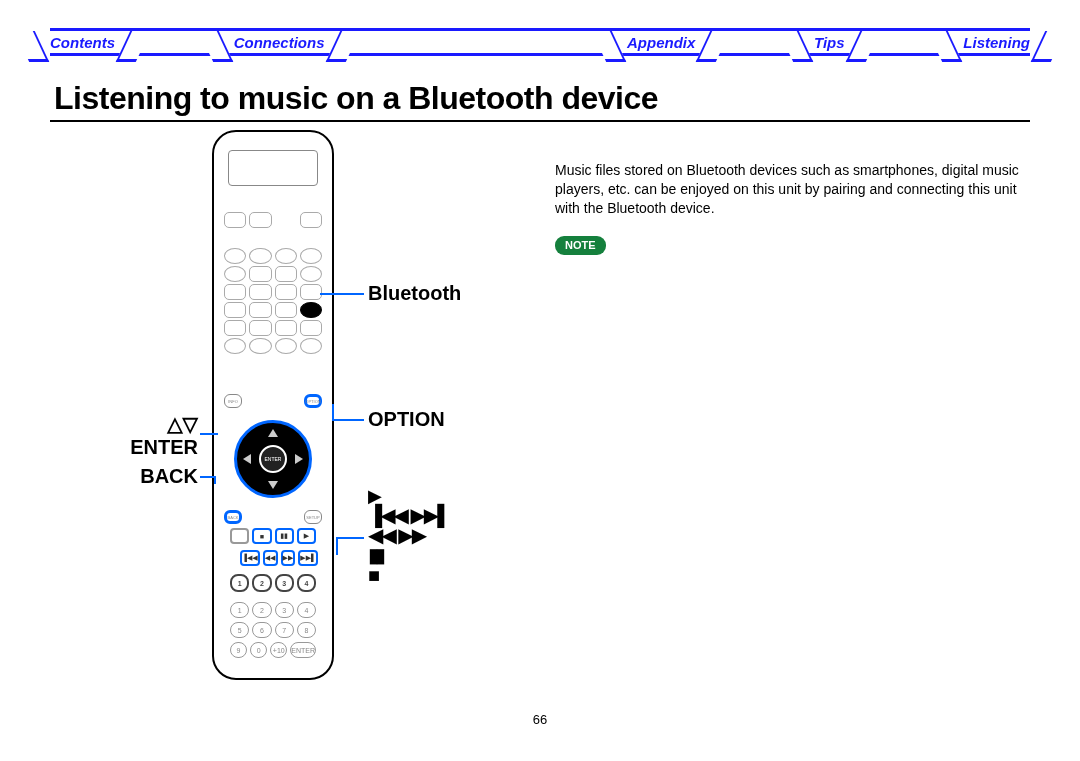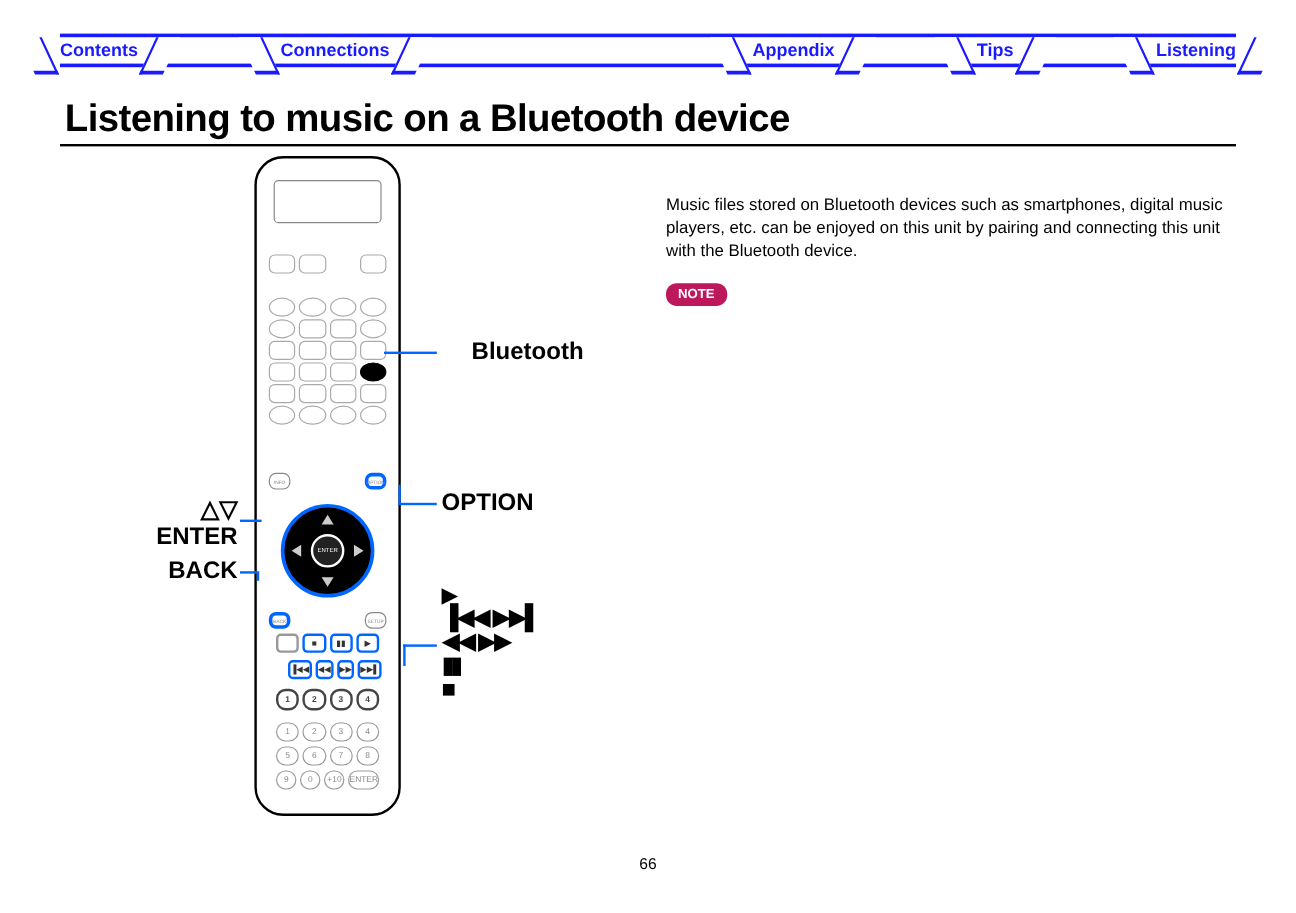--- a/index.html
+++ b/index.html
@@ -21,20 +21,21 @@
     border-bottom: 3px solid #1a1aff;
     display: flex;
     align-items: center;
     justify-content: space-between;
   }
   .nav-tab {
     position: relative;
     color: #1a1aff;
     font-weight: bold;
     font-size: 15px;
+    font-style: italic;
   }
   .nav-tab::before, .nav-tab::after {
     content: "";
     position: absolute;
     top: -3px;
     width: 18px;
     height: 28px;
     border-bottom: 3px solid #1a1aff;
   }
   .nav-tab::before {
@@ -68,21 +69,21 @@
     position: absolute;
     top: 134px;
     left: 555px;
     right: 52px;
     font-size: 14px;
     line-height: 1.35;
   }
   .body-text p { margin-bottom: 6px; margin-top: 27px; }
   .note-badge {
     display: inline-block;
-    background: #be185d;
+    background: #15803d;
     color: #fff;
     font-weight: bold;
     font-size: 11px;
     padding: 2px 10px;
     border-radius: 9px;
     margin-top: 12px;
     margin-bottom: 18px;
   }
   .note-text { font-size: 12px; line-height: 1.35; }
   .page-num {
@@ -360,21 +361,21 @@
     </div>
     <div class="num-row r4">
       <div class="num-btn">9</div>
       <div class="num-btn">0</div>
       <div class="num-btn">+10</div>
       <div class="num-btn">ENTER</div>
     </div>
   </div>
 </div>
 
-<div class="callout" style="top:282px; left:368px;margin-left:25px;">Bluetooth</div>
+<div class="callout" style="top:282px; left:368px;">Bluetooth</div>
 <div class="callout-line" style="top:293px; left:320px; width:44px;"></div>
 
 <div class="callout" style="top:408px; left:368px;">OPTION</div>
 <div class="callout-line" style="top:419px; left:332px; width:32px;"></div>
 <div class="callout-line v" style="top:404px; left:332px; height:16px;"></div>
 
 <div class="callout" style="top:412px; left:120px; text-align:right; width:78px;">△▽</div>
 <div class="callout" style="top:436px; left:120px; text-align:right; width:78px;">ENTER</div>
 <div class="callout-line" style="top:433px; left:200px; width:18px;"></div>
 

